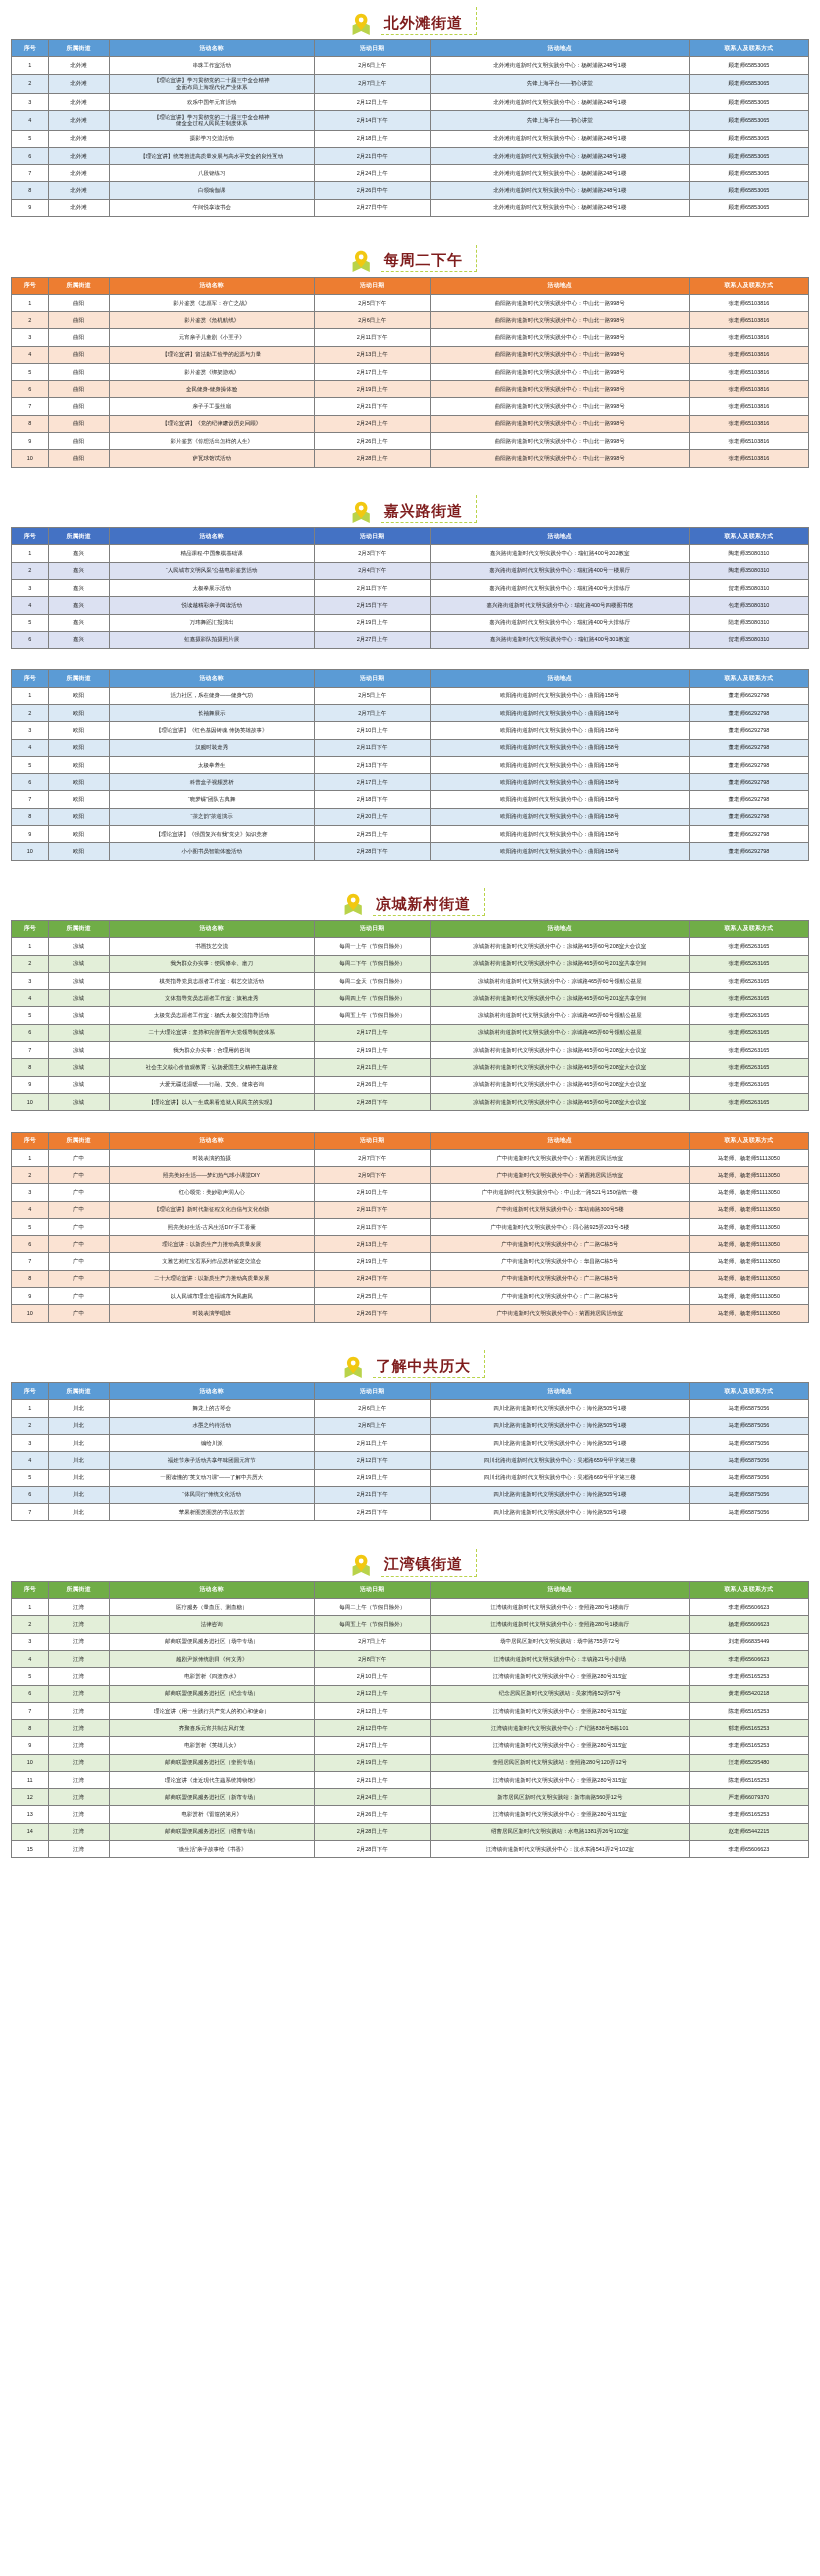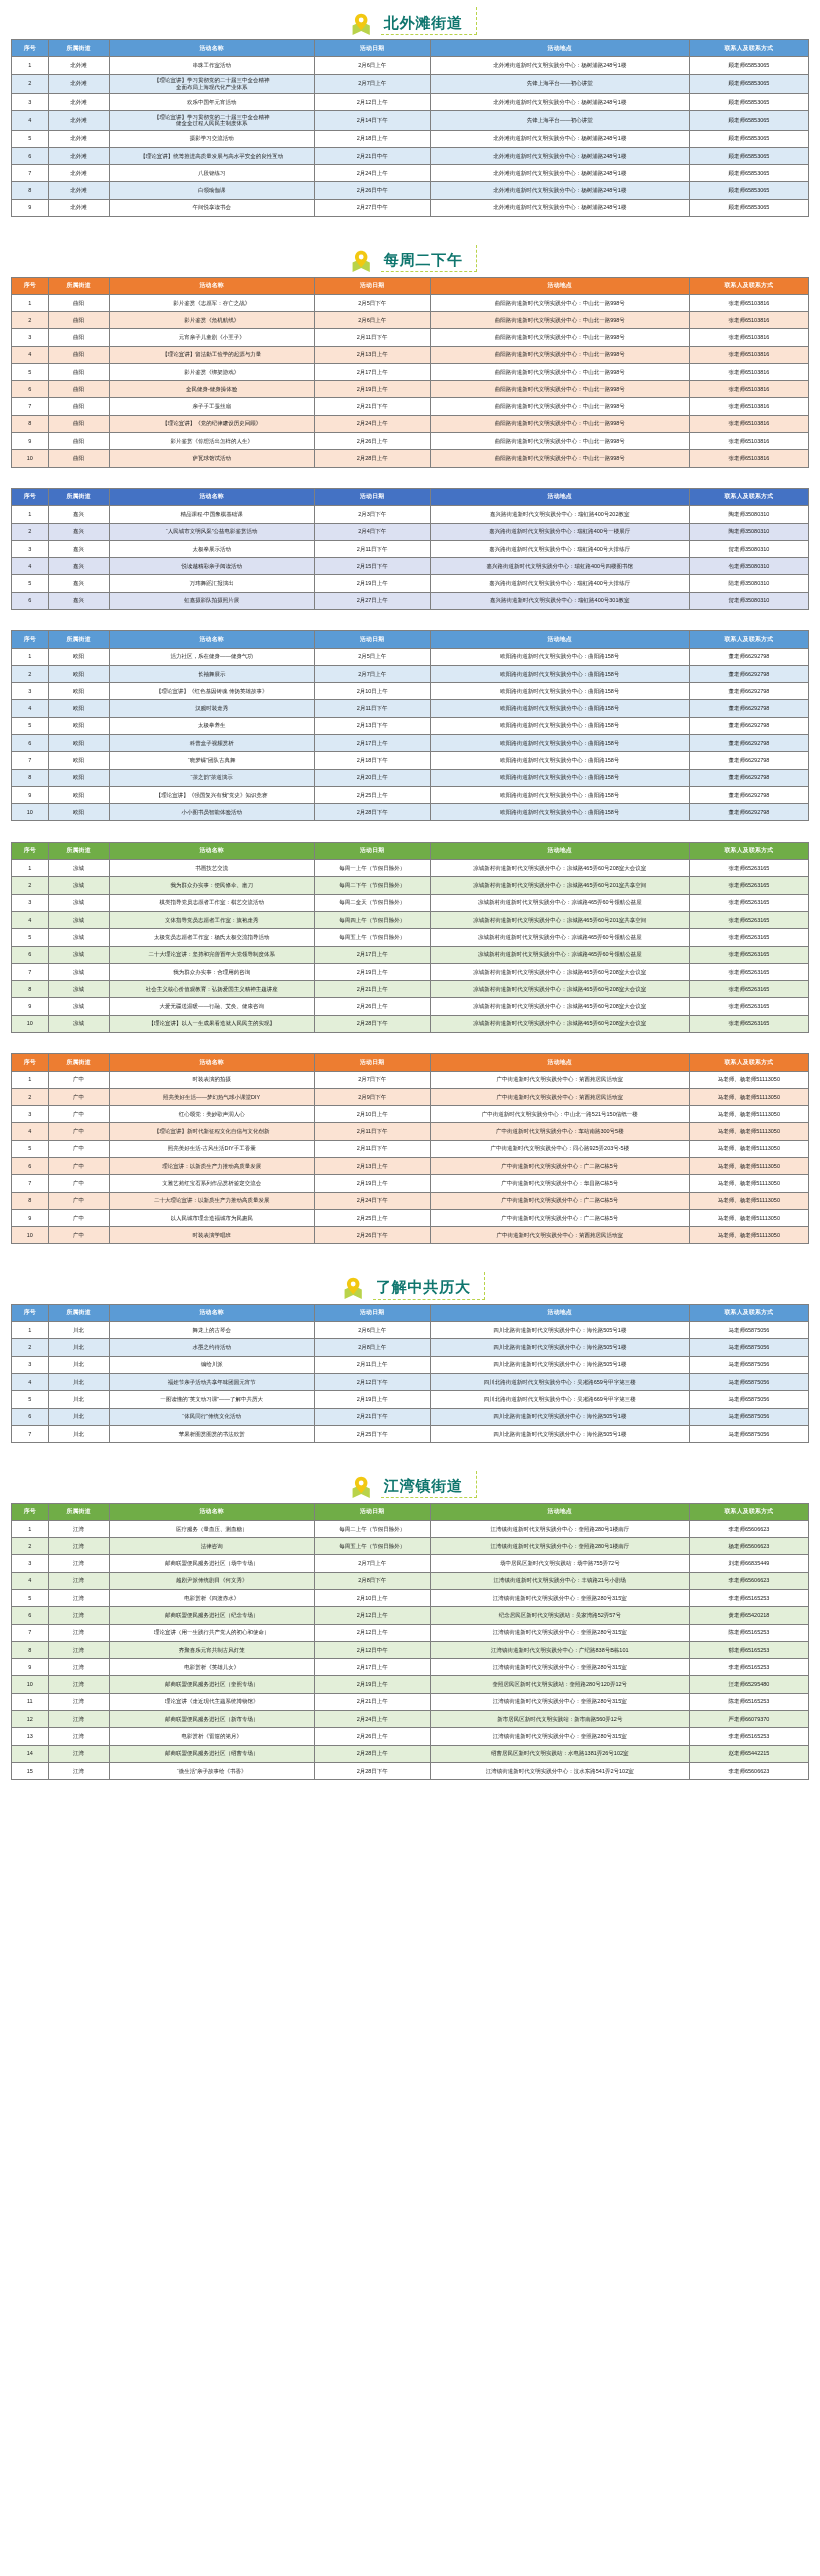--- a/index.html
+++ b/index.html
@@ -21,21 +21,21 @@
     padding:12.5px 0 3.1px 0;
   }
   .pin{
     width:20.4px;height:23.5px;position:relative;flex:0 0 auto;display:block;
   }
   .sec-title-wrap{position:relative;display:inline-block;padding:0 6.3px 3.9px 6.3px;}
   .sec-title{
     font-size:15px;
     font-weight:700;
     letter-spacing:0.8px;
-    color:#0f766e;
+    color:#7f1d1d;
     line-height:1.15;
     white-space:nowrap;
   }
   .dash-box{
     position:absolute;
     left:3.1px;right:-7.8px;bottom:0;top:-6.3px;
     border-bottom:1.2px dashed #b9d34a;
     border-right:1.2px dashed #b9d34a;
     pointer-events:none;
   }
@@ -307,20 +307,33 @@
             <td class="c-name">萨瓦球馆试活动</td>
             <td class="c-date">2月28日上午</td>
             <td class="c-place">曲阳路街道新时代文明实践分中心：中山北一路998号</td>
             <td class="c-contact">张老师65103816</td>
           </tr>
         </tbody>
     </table>
   </div>
 
   <div class="section">
+    <div class="sec-head">
+      <span class="pin">
+        <svg width="20.4" height="23.5" viewBox="0 0 26 30" xmlns="http://www.w3.org/2000/svg">
+          <path d="M2 16 L13 11 L24 16 L24 28 L13 23 L2 28 Z" fill="#b9d34a"></path>
+          <path d="M13 1 C8.6 1 5 4.6 5 9 C5 14.5 13 22 13 22 C13 22 21 14.5 21 9 C21 4.6 17.4 1 13 1 Z" fill="#f2c811"></path>
+          <circle cx="13" cy="9" r="3.1" fill="#ffffff"></circle>
+        </svg>
+      </span>
+      <span class="sec-title-wrap">
+        <span class="sec-title">嘉兴路街道</span>
+        <span class="dash-box"></span>
+      </span>
+    </div>
     <table class="sched t-indigo">
       <thead>
         <tr>
           <th class="c-no">序号</th>
           <th class="c-street">所属街道</th>
           <th class="c-name">活动名称</th>
           <th class="c-date">活动日期</th>
           <th class="c-place">活动地点</th>
           <th class="c-contact">联系人及联系方式</th>
         </tr>
@@ -469,20 +482,33 @@
             <td class="c-name">小小图书员智能体验活动</td>
             <td class="c-date">2月28日下午</td>
             <td class="c-place">欧阳路街道新时代文明实践分中心：曲阳路158号</td>
             <td class="c-contact">董老师66292798</td>
           </tr>
         </tbody>
     </table>
   </div>
 
   <div class="section">
+    <div class="sec-head">
+      <span class="pin">
+        <svg width="20.4" height="23.5" viewBox="0 0 26 30" xmlns="http://www.w3.org/2000/svg">
+          <path d="M2 16 L13 11 L24 16 L24 28 L13 23 L2 28 Z" fill="#b9d34a"></path>
+          <path d="M13 1 C8.6 1 5 4.6 5 9 C5 14.5 13 22 13 22 C13 22 21 14.5 21 9 C21 4.6 17.4 1 13 1 Z" fill="#f2c811"></path>
+          <circle cx="13" cy="9" r="3.1" fill="#ffffff"></circle>
+        </svg>
+      </span>
+      <span class="sec-title-wrap">
+        <span class="sec-title">凉城新村街道</span>
+        <span class="dash-box"></span>
+      </span>
+    </div>
     <table class="sched t-green">
       <thead>
         <tr>
           <th class="c-no">序号</th>
           <th class="c-street">所属街道</th>
           <th class="c-name">活动名称</th>
           <th class="c-date">活动日期</th>
           <th class="c-place">活动地点</th>
           <th class="c-contact">联系人及联系方式</th>
         </tr>

